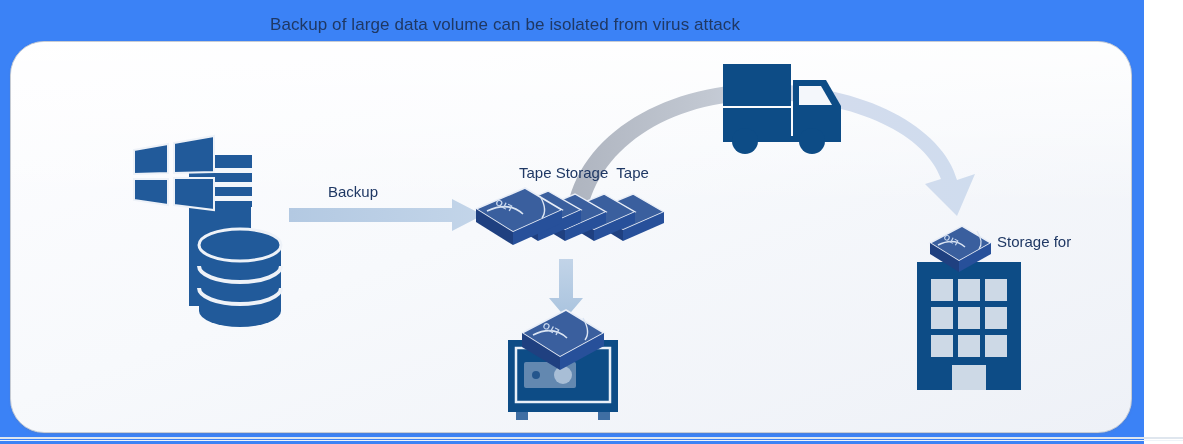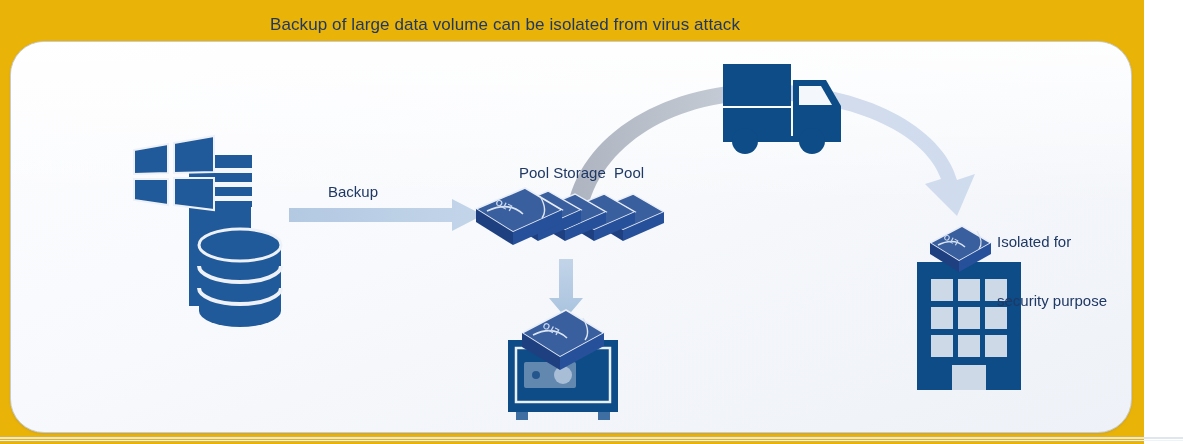--- a/index.html
+++ b/index.html
@@ -13,21 +13,21 @@
     font-family: "Liberation Sans", sans-serif;
     position: relative;
     overflow: hidden;
   }
 
   #stage {
     position: absolute;
     left: 0; top: 0;
     width: 1144px;
     height: 444px;
-    background: #eab308;
+    background: #3b82f6;
   }
 
   
   .slide-title {
     position: absolute;
     left: 0;
     top: 15px;
     width: 1010px;
     text-align: center;
     font-size: 17px;
@@ -254,20 +254,19 @@
         <polygon points="959,261 991,243 991,254 959,272" fill="#27509a"></polygon>
         <path d="M938,245 q16,-8 27,2" fill="none" stroke="#dbe5f3" stroke-width="1.4"></path>
         <path d="M977,231 q7,11 2,18" fill="none" stroke="#dbe5f3" stroke-width="1.2"></path>
         <text x="959" y="241" fill="#c9d8ee" font-family="'Liberation Sans',sans-serif" font-size="8" font-weight="bold" transform="rotate(-152 959 241)">LTO</text>
       </g>
     </g>
   </svg>
 
   <div class="lbl lbl-backup">Backup</div>
 
-  <div class="lbl lbl-pool">Pool Storage  Pool</div>
+  <div class="lbl lbl-pool">Tape Storage  Tape</div>
 
   <div class="lbl lbl-isolated">
-    <div>Isolated for</div>
-    <div>security purpose</div>
+    <div>Storage for</div>
   </div>
 
 </div>
 
 </body></html>

